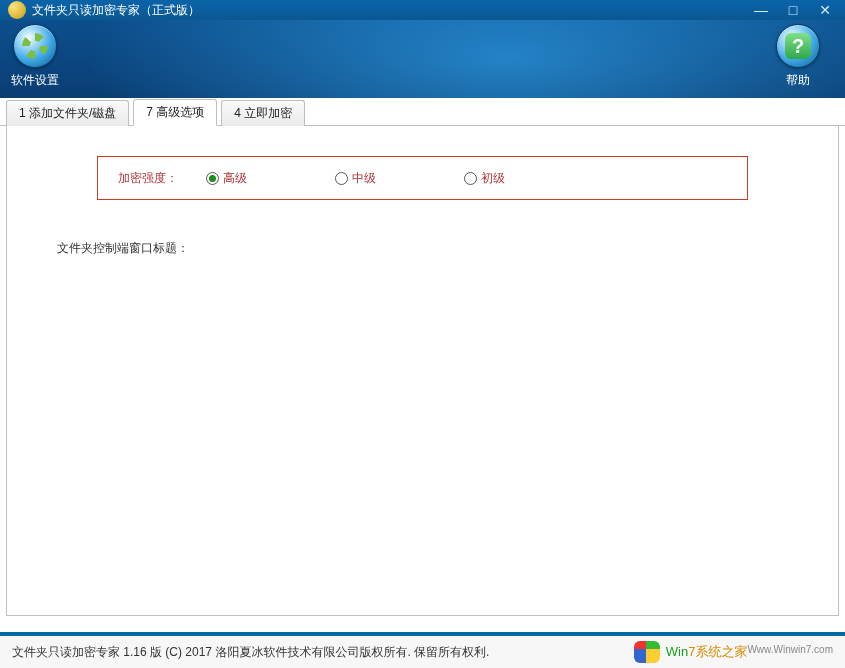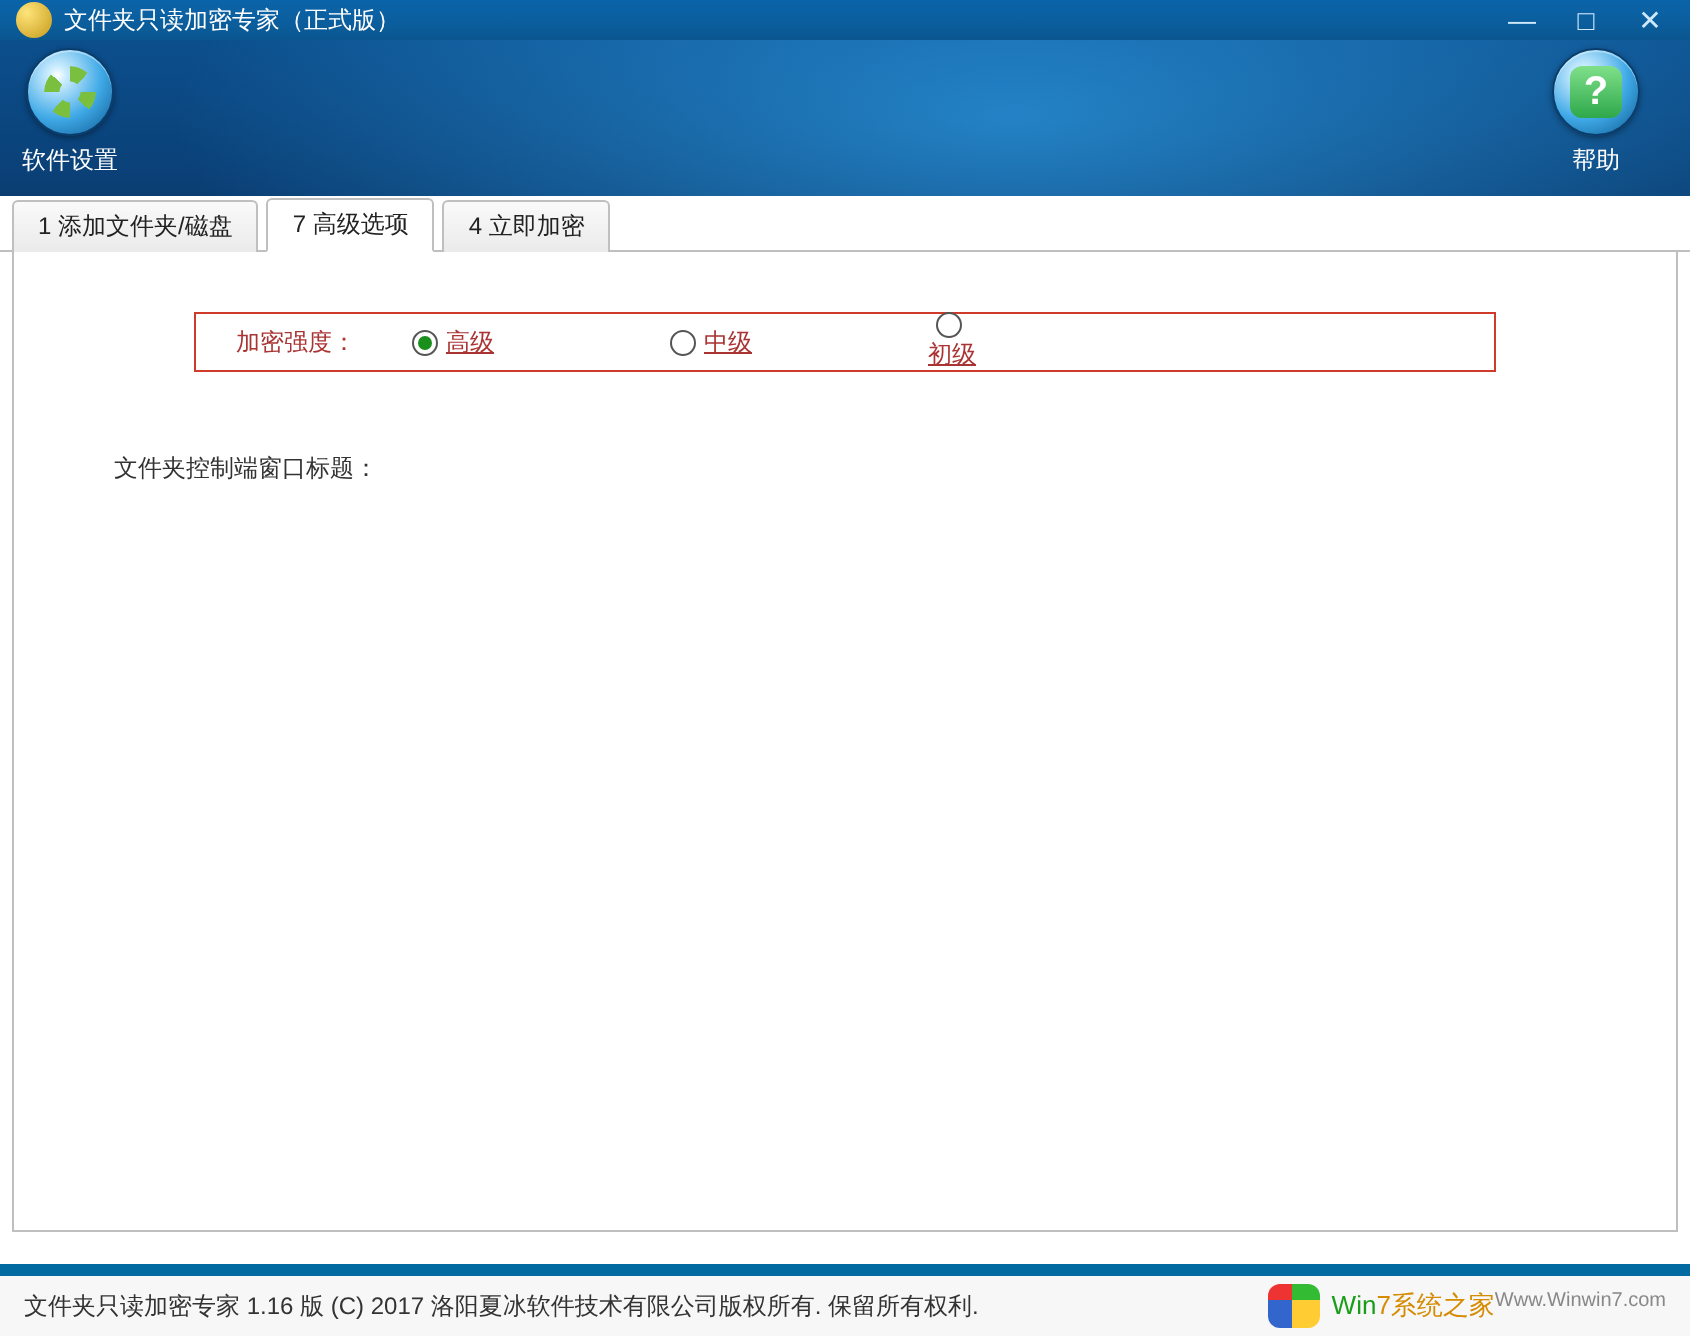--- a/index.html
+++ b/index.html
@@ -109,36 +109,35 @@
     background: #fff;
     border-left: 1px solid #bfbfbf;
     border-right: 1px solid #bfbfbf;
     border-bottom: 1px solid #bfbfbf;
     margin: 0 6px 6px 6px;
   }
 
   
   .strength-box {
     border: 1px solid #d03a2a;
-    height: 30px;
+    height: 44px;
     margin: 0 60px 40px 60px;
     display: flex;
     align-items: center;
     padding: 0 20px;
     font-size: 12px;
     color: #a33;
     gap: 8px;
   }
   .strength-box .label { margin-right: 20px; }
   .strength-box .opt {
     display: flex; align-items: center; margin-right: 80px;
     cursor: pointer;
-    text-decoration: underline;
-  }
-  .strength-box .opt:last-child { margin-right:15px;flex-direction:column; }
+  }
+  .strength-box .opt:last-child { margin-right:15px; }
   .strength-box input[type=radio]{
     appearance:none; width:13px; height:13px; border:1px solid #555; border-radius:50%;
     margin-right:4px; position:relative; background:#fff;
   }
   .strength-box input[type=radio]:checked::after{
     content:""; position:absolute; inset:2px; border-radius:50%;
     background:#1b8f1b;
   }
 
   
@@ -154,21 +153,21 @@
     border: 1px solid #bfbfbf;
     padding: 2px 6px;
     font-size: 12px;
     outline: none;
   }
 
   
   .statusbar {
     position: absolute; left:0; right:0; bottom:0;
     height: 36px;
-    border-top: 6px solid #0369a1;
+    border-top: 4px solid #0369a1;
     background: #f7f7f7;
     display: flex; align-items: center;
     padding: 0 12px;
     font-size: 12px;
     color: #333;
     justify-content: space-between;
   }
   .statusbar .brand {
     display:flex; align-items:center; gap:6px;
     font-size:12px;

